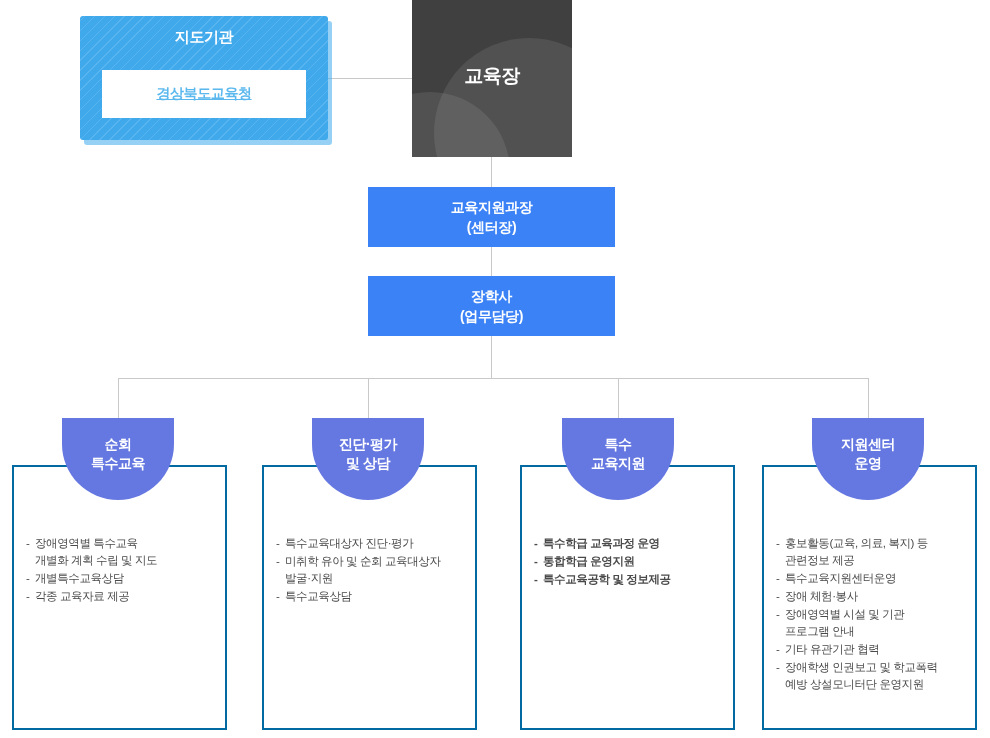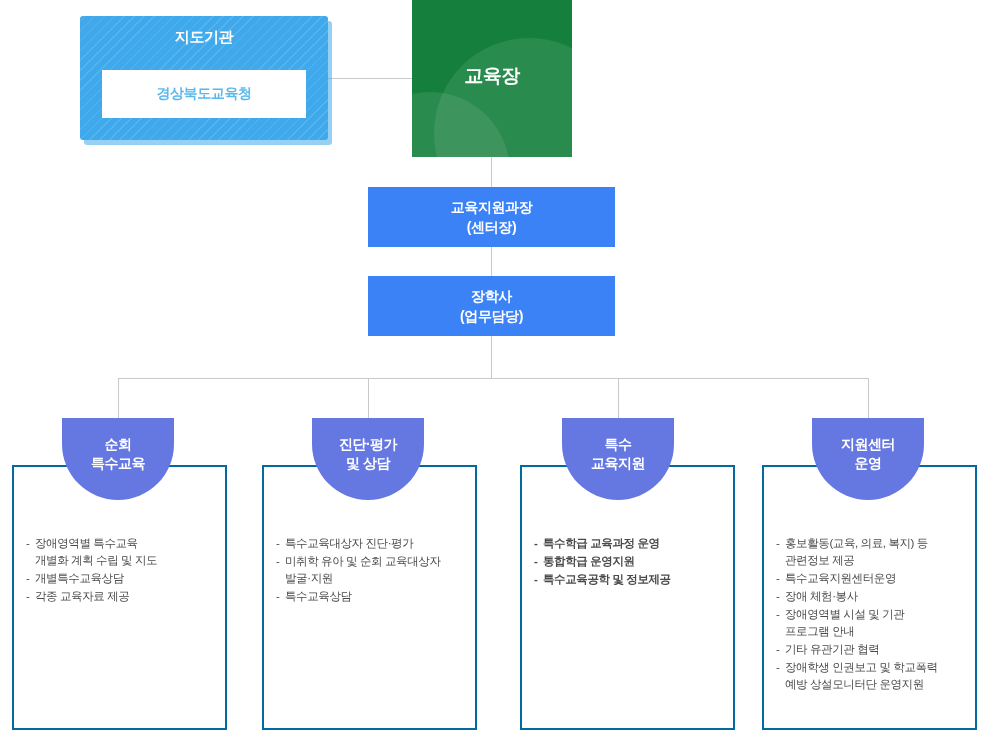--- a/index.html
+++ b/index.html
@@ -67,30 +67,31 @@
     background: #ffffff;
     display: flex;
     align-items: center;
     justify-content: center;
   }
   .guide-inner-label {
     color: #5bb8ee;
     font-size: 14px;
     font-weight: bold;
     letter-spacing: -0.4px;
+    text-decoration: underline;
   }
 
   
   .head-box {
     position: absolute;
     left: 412px;
     top: 0px;
     width: 160px;
     height: 157px;
-    background: #15803d;
+    background: #404040;
     overflow: hidden;
   }
   .head-circle {
     position: absolute;
     border-radius: 50%;
     background: rgba(255,255,255,0.09);
   }
   .head-circle-a {
     width: 190px;
     height: 190px;

